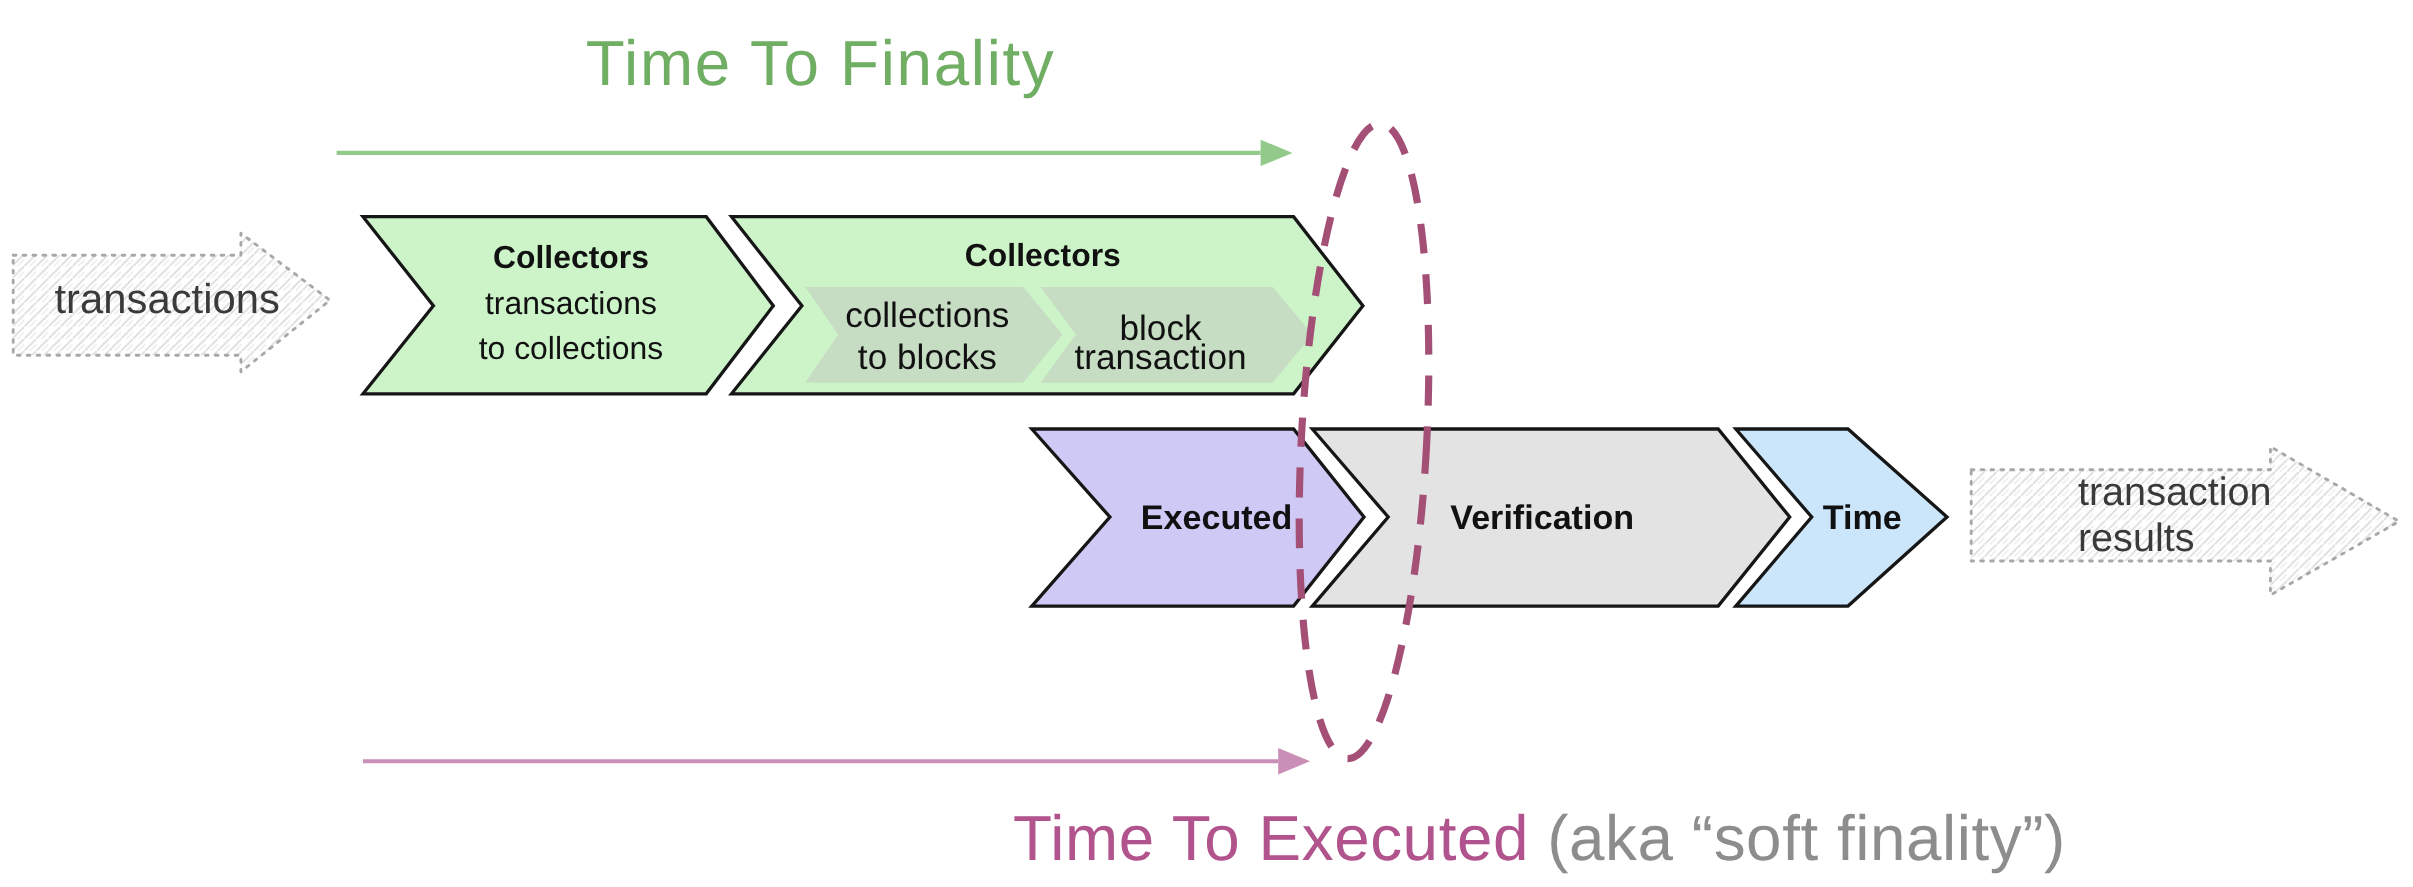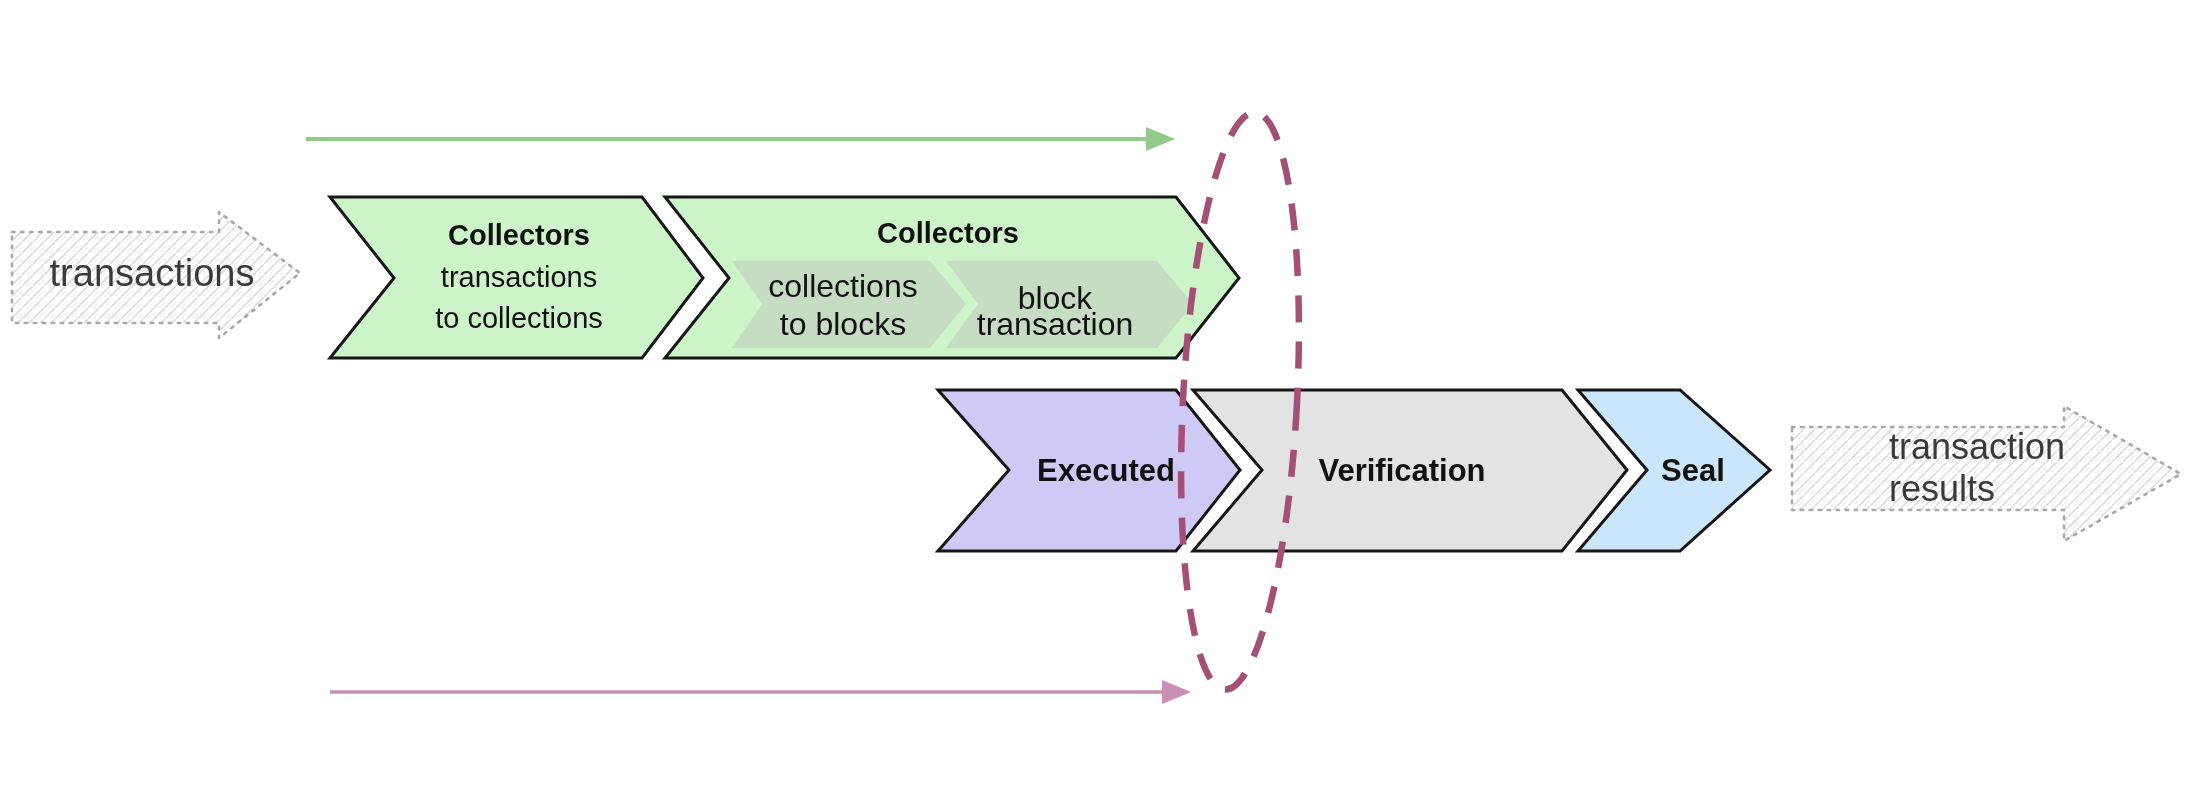--- a/index.html
+++ b/index.html
@@ -101,33 +101,38 @@
 
     <polygon points="938,390 1176,390 1240,470 1176,551 938,551 1009,470" stroke-width="3" stroke-linejoin="miter" fill="#cfc9f5" stroke="#161616"></polygon>
 
     <polygon points="1193,390 1562,390 1627,470 1562,551 1193,551 1262,470" stroke-width="3" stroke-linejoin="miter" fill="#e3e3e3" stroke="#161616"></polygon>
 
     <polygon points="1578,390 1680,390 1770,470 1680,551 1578,551 1647,470" stroke-width="3" stroke-linejoin="miter" fill="#cbe5fa" stroke="#161616"></polygon>
 
     <ellipse cx="1240" cy="401" rx="57" ry="289" fill="none" stroke-width="6.5" stroke-dasharray="27 19" stroke-linecap="butt" transform="rotate(3 1240 401)" stroke="#a44f76"></ellipse>
   </svg>
 
+  <div class="txt centered ttf-title">Time To Finality</div>
 
+  <div class="txt vcentered tte-caption">
+    <span class="maroon">Time To Executed</span>
+    <span class="gray">(aka “soft finality”)</span>
+  </div>
 
   <div class="txt centered sketch-label" style="left:152px; top:273px;">transactions</div>
   <div class="txt vcentered sketch-label-sm" style="left:1843px; top:447px;">transaction</div>
   <div class="txt vcentered sketch-label-sm" style="left:1843px; top:489px;">results</div>
 
   <div class="txt centered stage-bold" style="left:519px; top:235px;">Collectors</div>
   <div class="txt centered stage-reg" style="left:519px; top:277px;">transactions</div>
   <div class="txt centered stage-reg" style="left:519px; top:318px;">to collections</div>
 
   <div class="txt centered stage-bold" style="left:948px; top:233px;">Collectors</div>
   <div class="txt centered sub-reg" style="left:843px; top:286px;">collections</div>
   <div class="txt centered sub-reg" style="left:843px; top:324px;">to blocks</div>
   <div class="txt centered sub-reg" style="left:1055px; top:286px;margin-top:12px;">block</div>
   <div class="txt centered sub-reg" style="left:1055px; top:324px;">transaction</div>
 
   <div class="txt centered stage-bold-lg" style="left:1106px; top:470px;">Executed</div>
   <div class="txt centered stage-bold-lg" style="left:1402px; top:470px;">Verification</div>
-  <div class="txt centered stage-bold-lg" style="left:1693px; top:470px;">Seal</div>
+  <div class="txt centered stage-bold-lg" style="left:1693px; top:470px;">Time</div>
 
 </div>
 
 </body></html>

